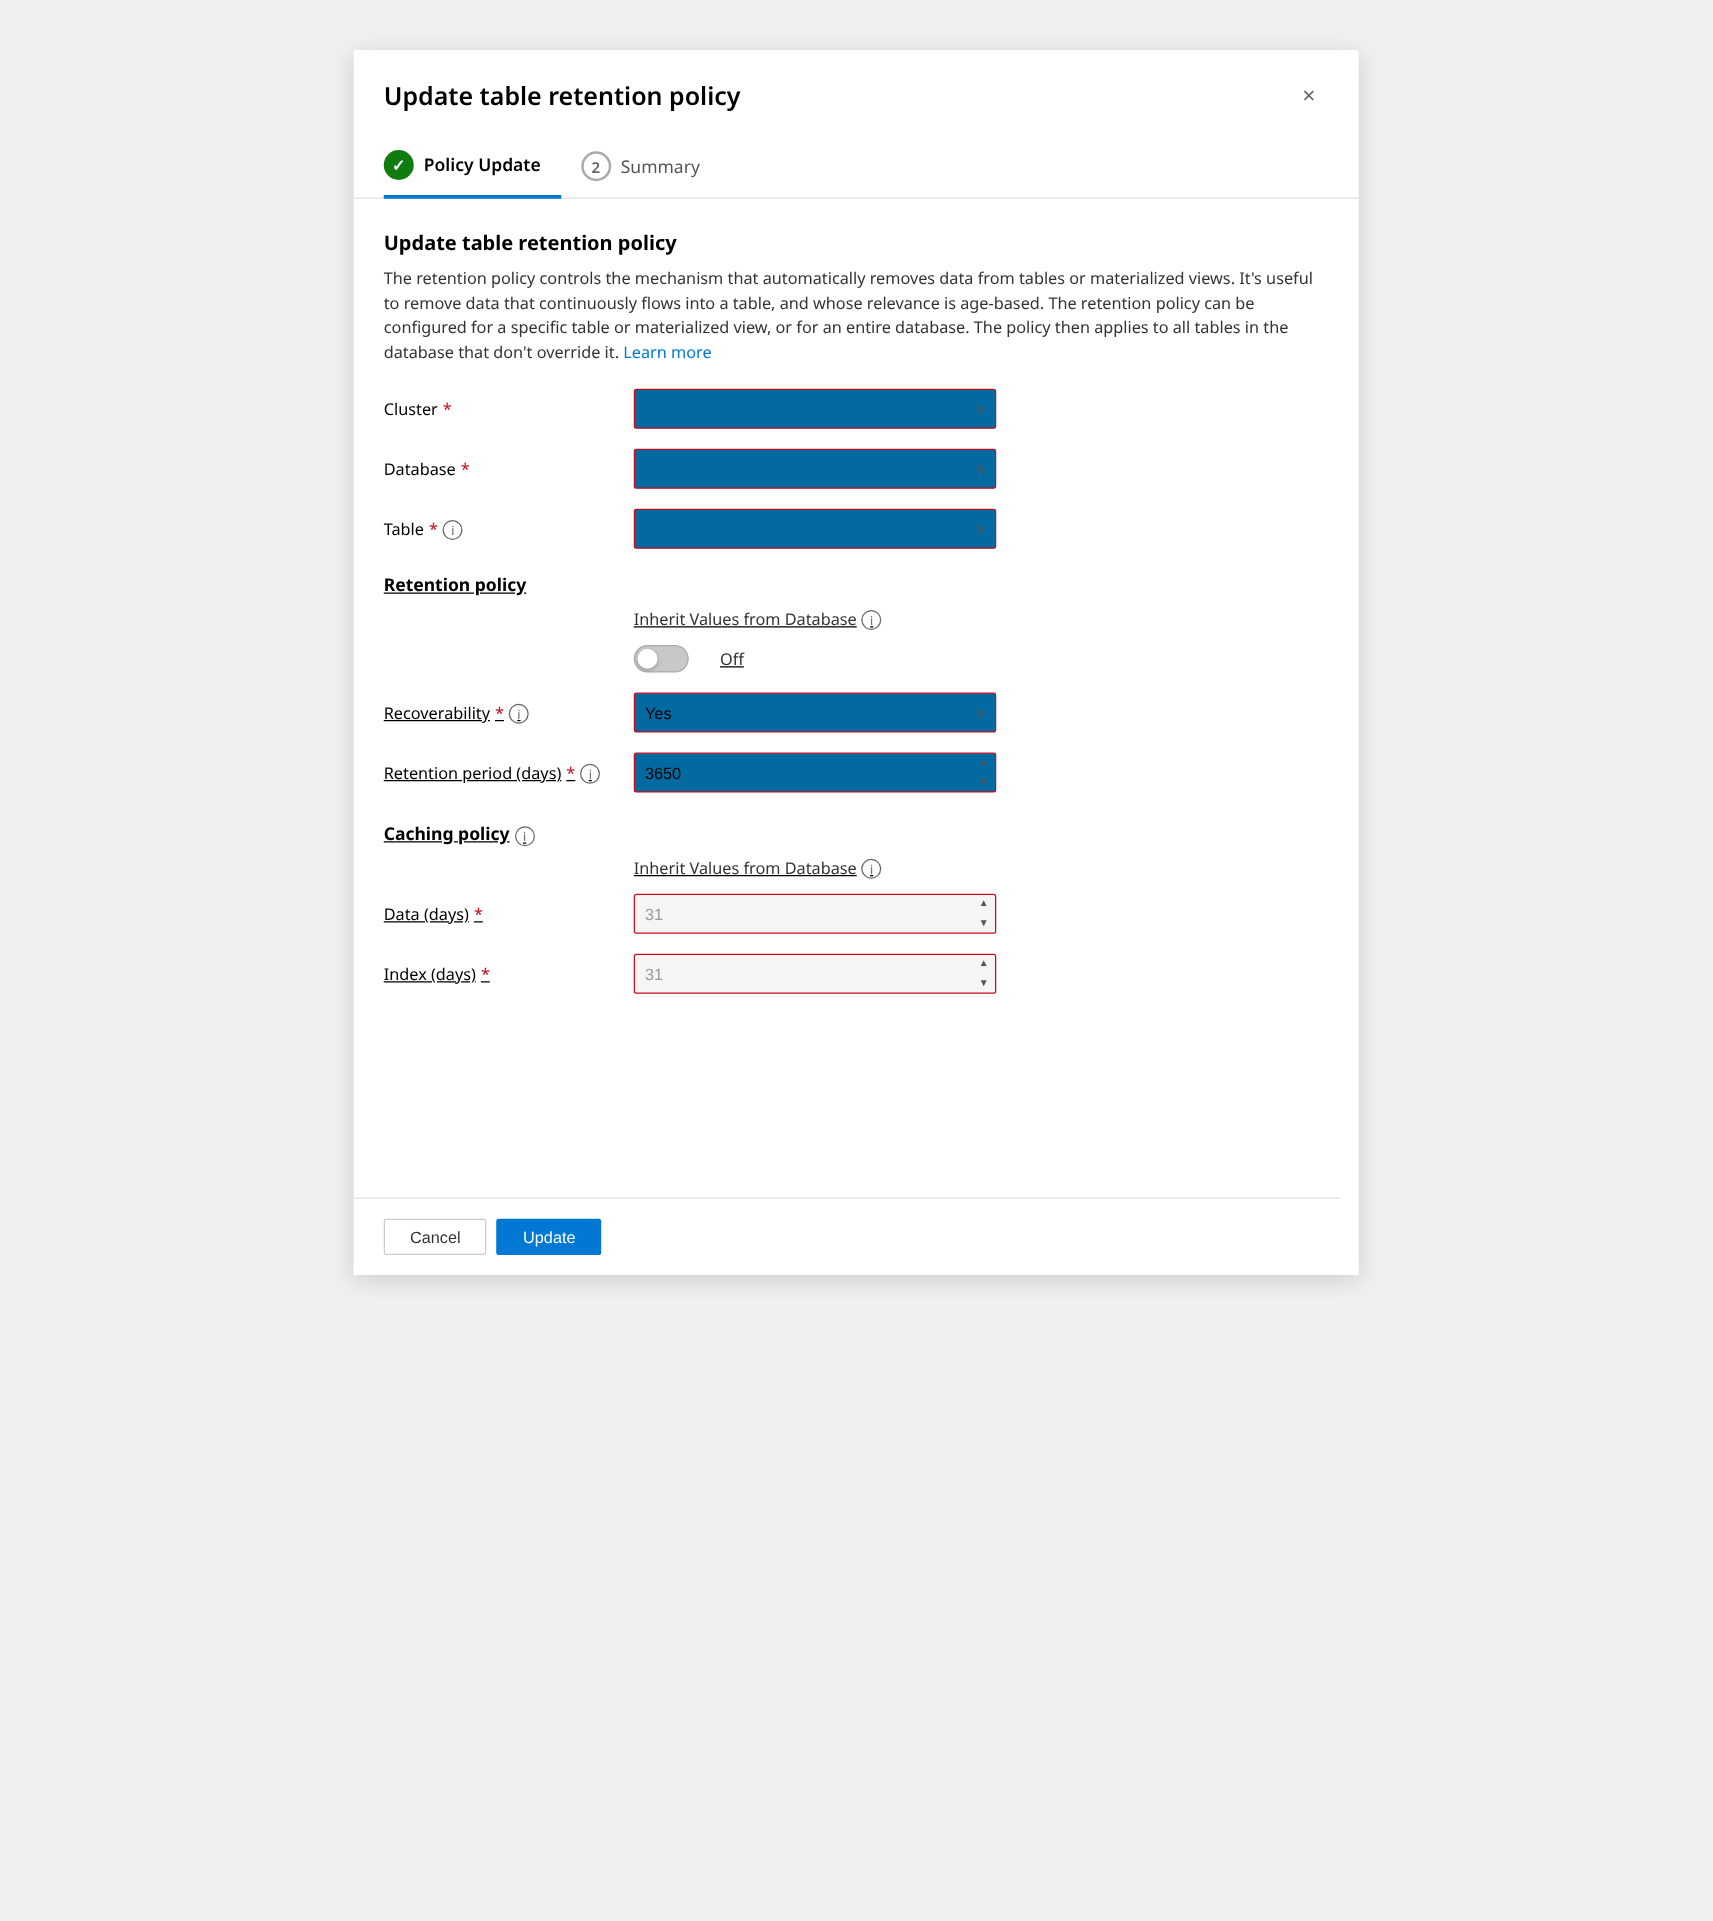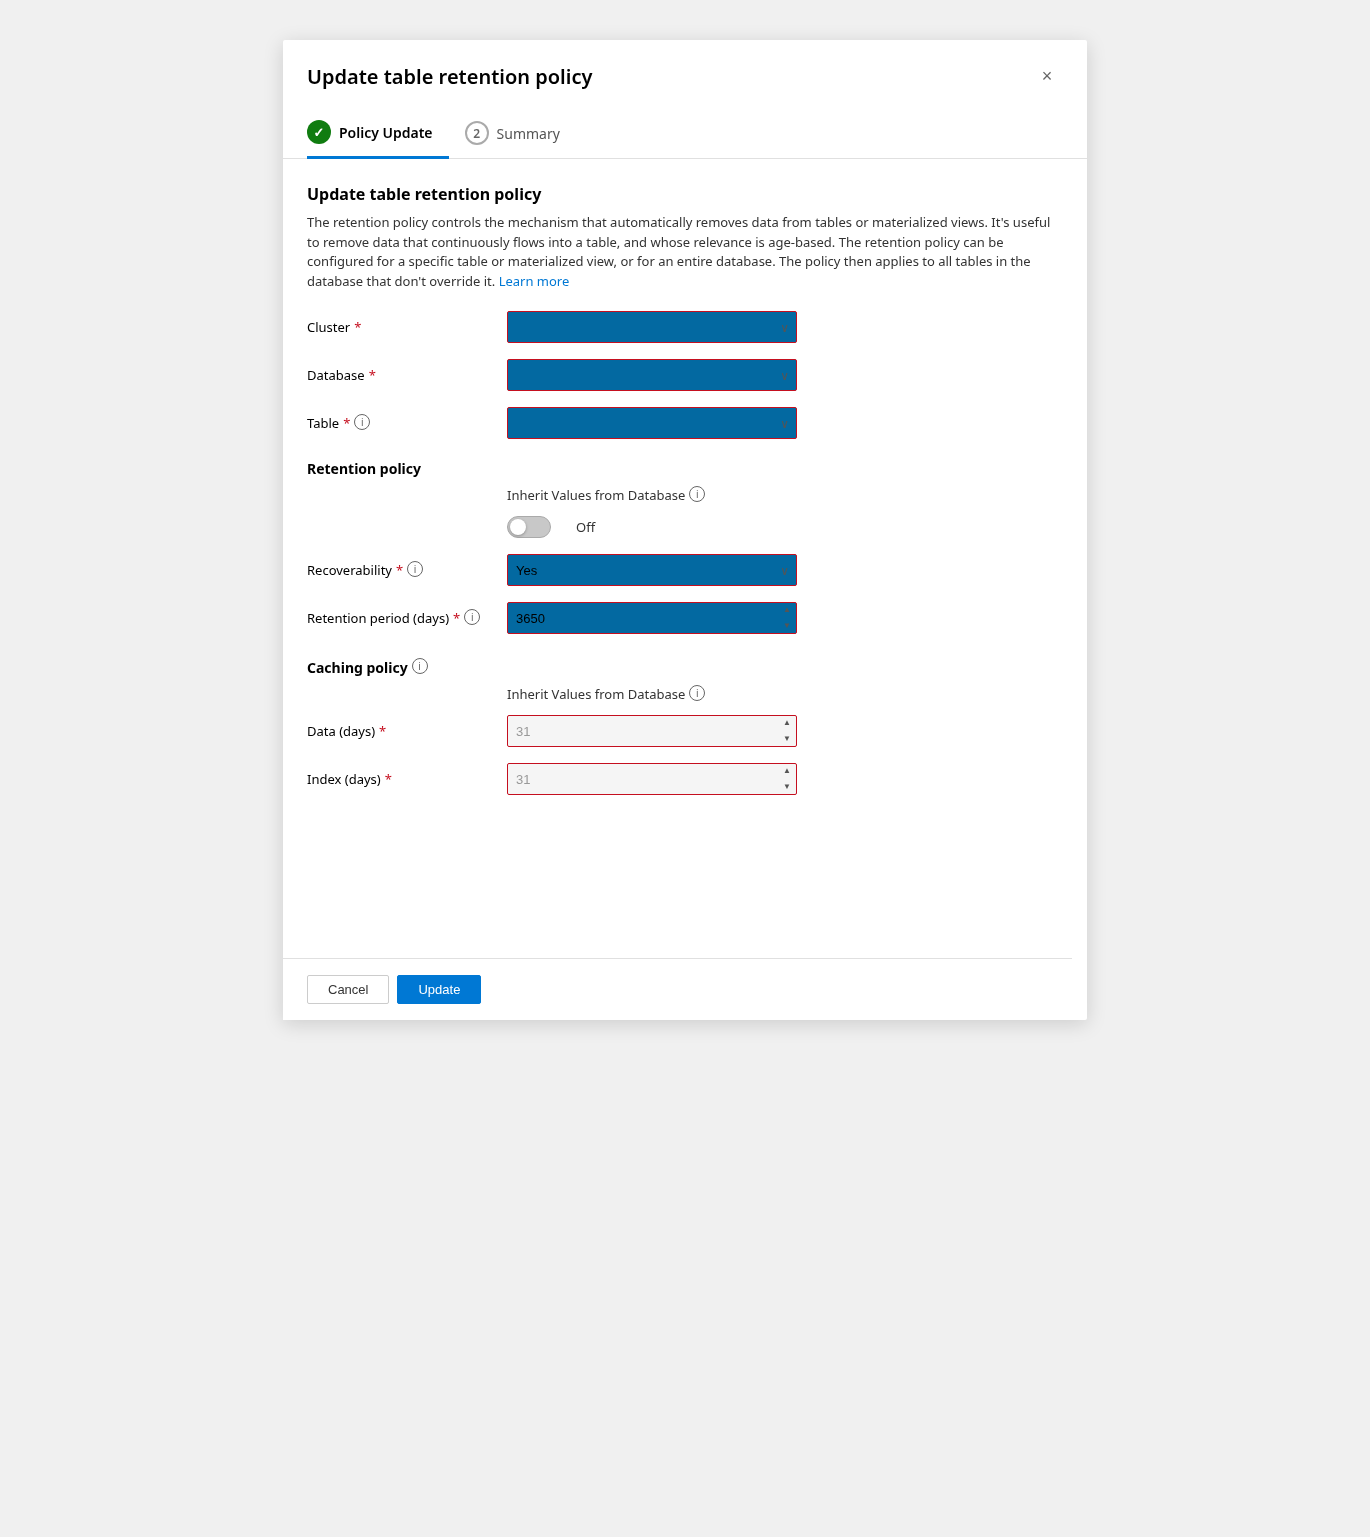--- a/index.html
+++ b/index.html
@@ -116,21 +116,21 @@
       display: flex;
       align-items: center;
       margin-bottom: 16px;
     }
     .form-label {
       font-size: 13px;
       font-weight: 400;
       color: #000;
       min-width: 200px;
       display: flex;
-      align-items: flex-start;
+      align-items: flex-end;
       gap: 4px;
     }
     .required-star { color: #c50f1f; }
     .info-icon {
       width: 16px;
       height: 16px;
       border-radius: 50%;
       border: 1.5px solid #666;
       display: inline-flex;
       align-items: center;
@@ -189,35 +189,36 @@
       font-size: 13px;
       text-decoration: none;
       margin-top: 4px;
       display: block;
     }
 
     
     .policy-section {
       margin-top: 20px;
       margin-bottom: 4px;
+      text-decoration: underline;
     }
 
     
     .inherit-row {
       display: flex;
       align-items: center;
       margin-bottom: 12px;
       padding-left: 200px;
     }
     .inherit-label {
       font-size: 13px;
       color: #333;
       margin-right: 8px;
       display: flex;
-      align-items: flex-start;
+      align-items: flex-end;
       gap: 4px;
     }
     .toggle-row {
       display: flex;
       align-items: center;
       padding-left: 200px;
       margin-bottom: 16px;
       gap: 25px;
     }
     .toggle {

